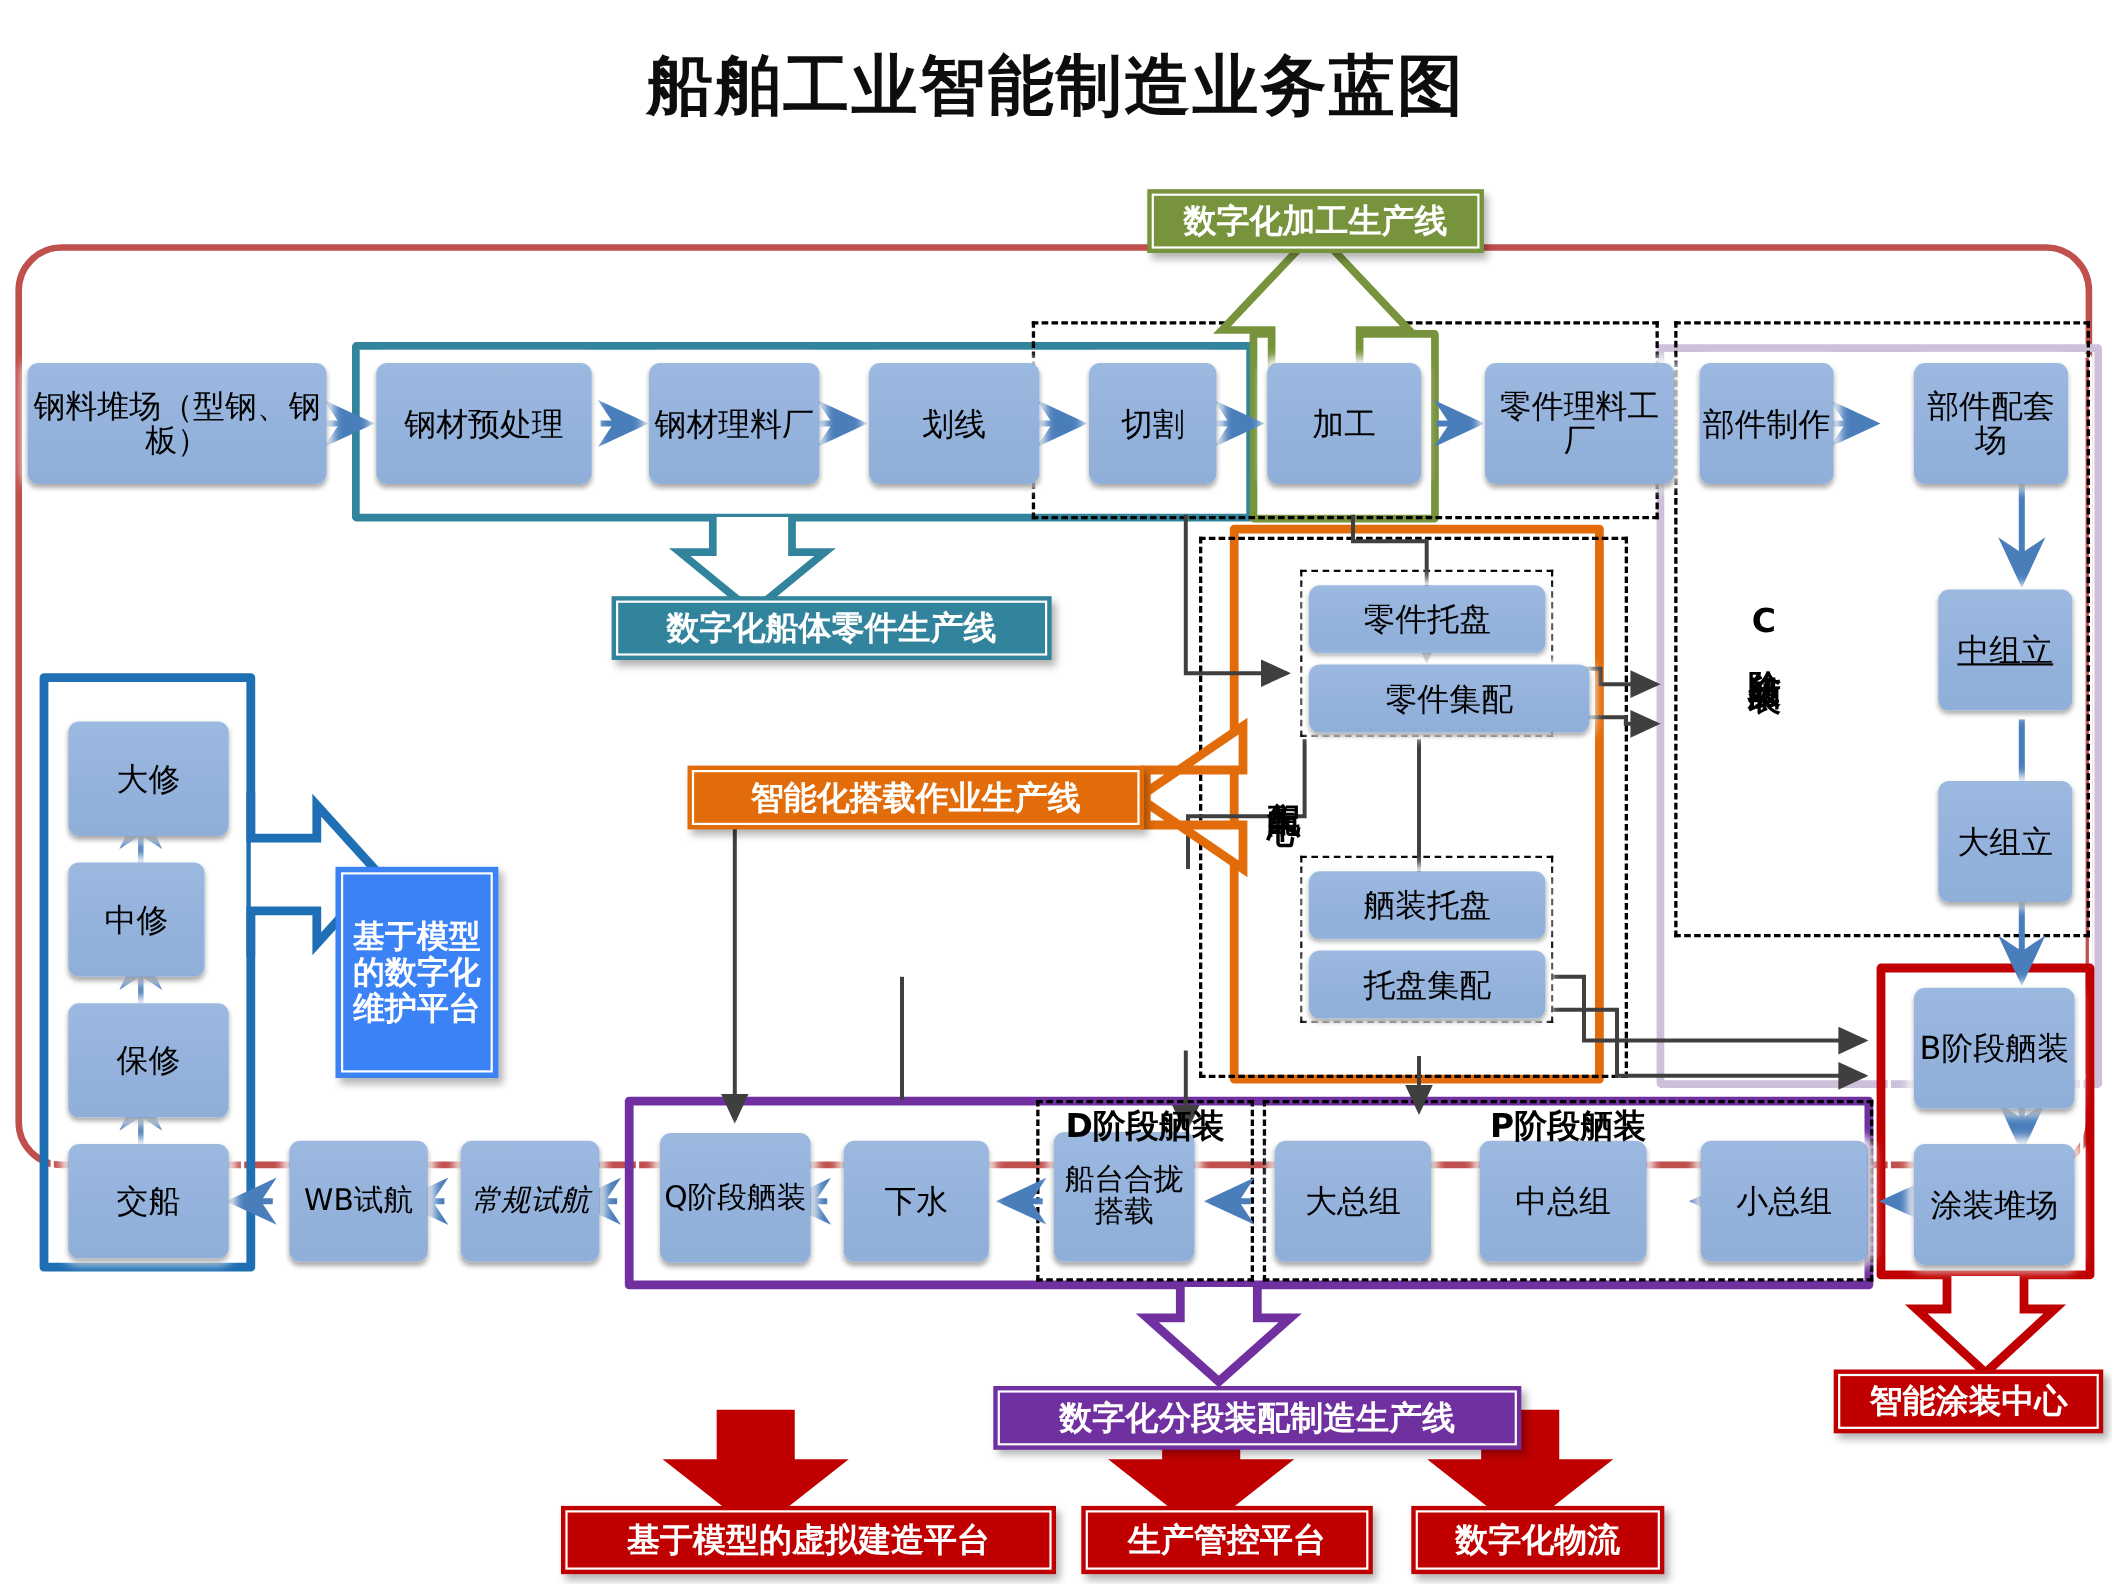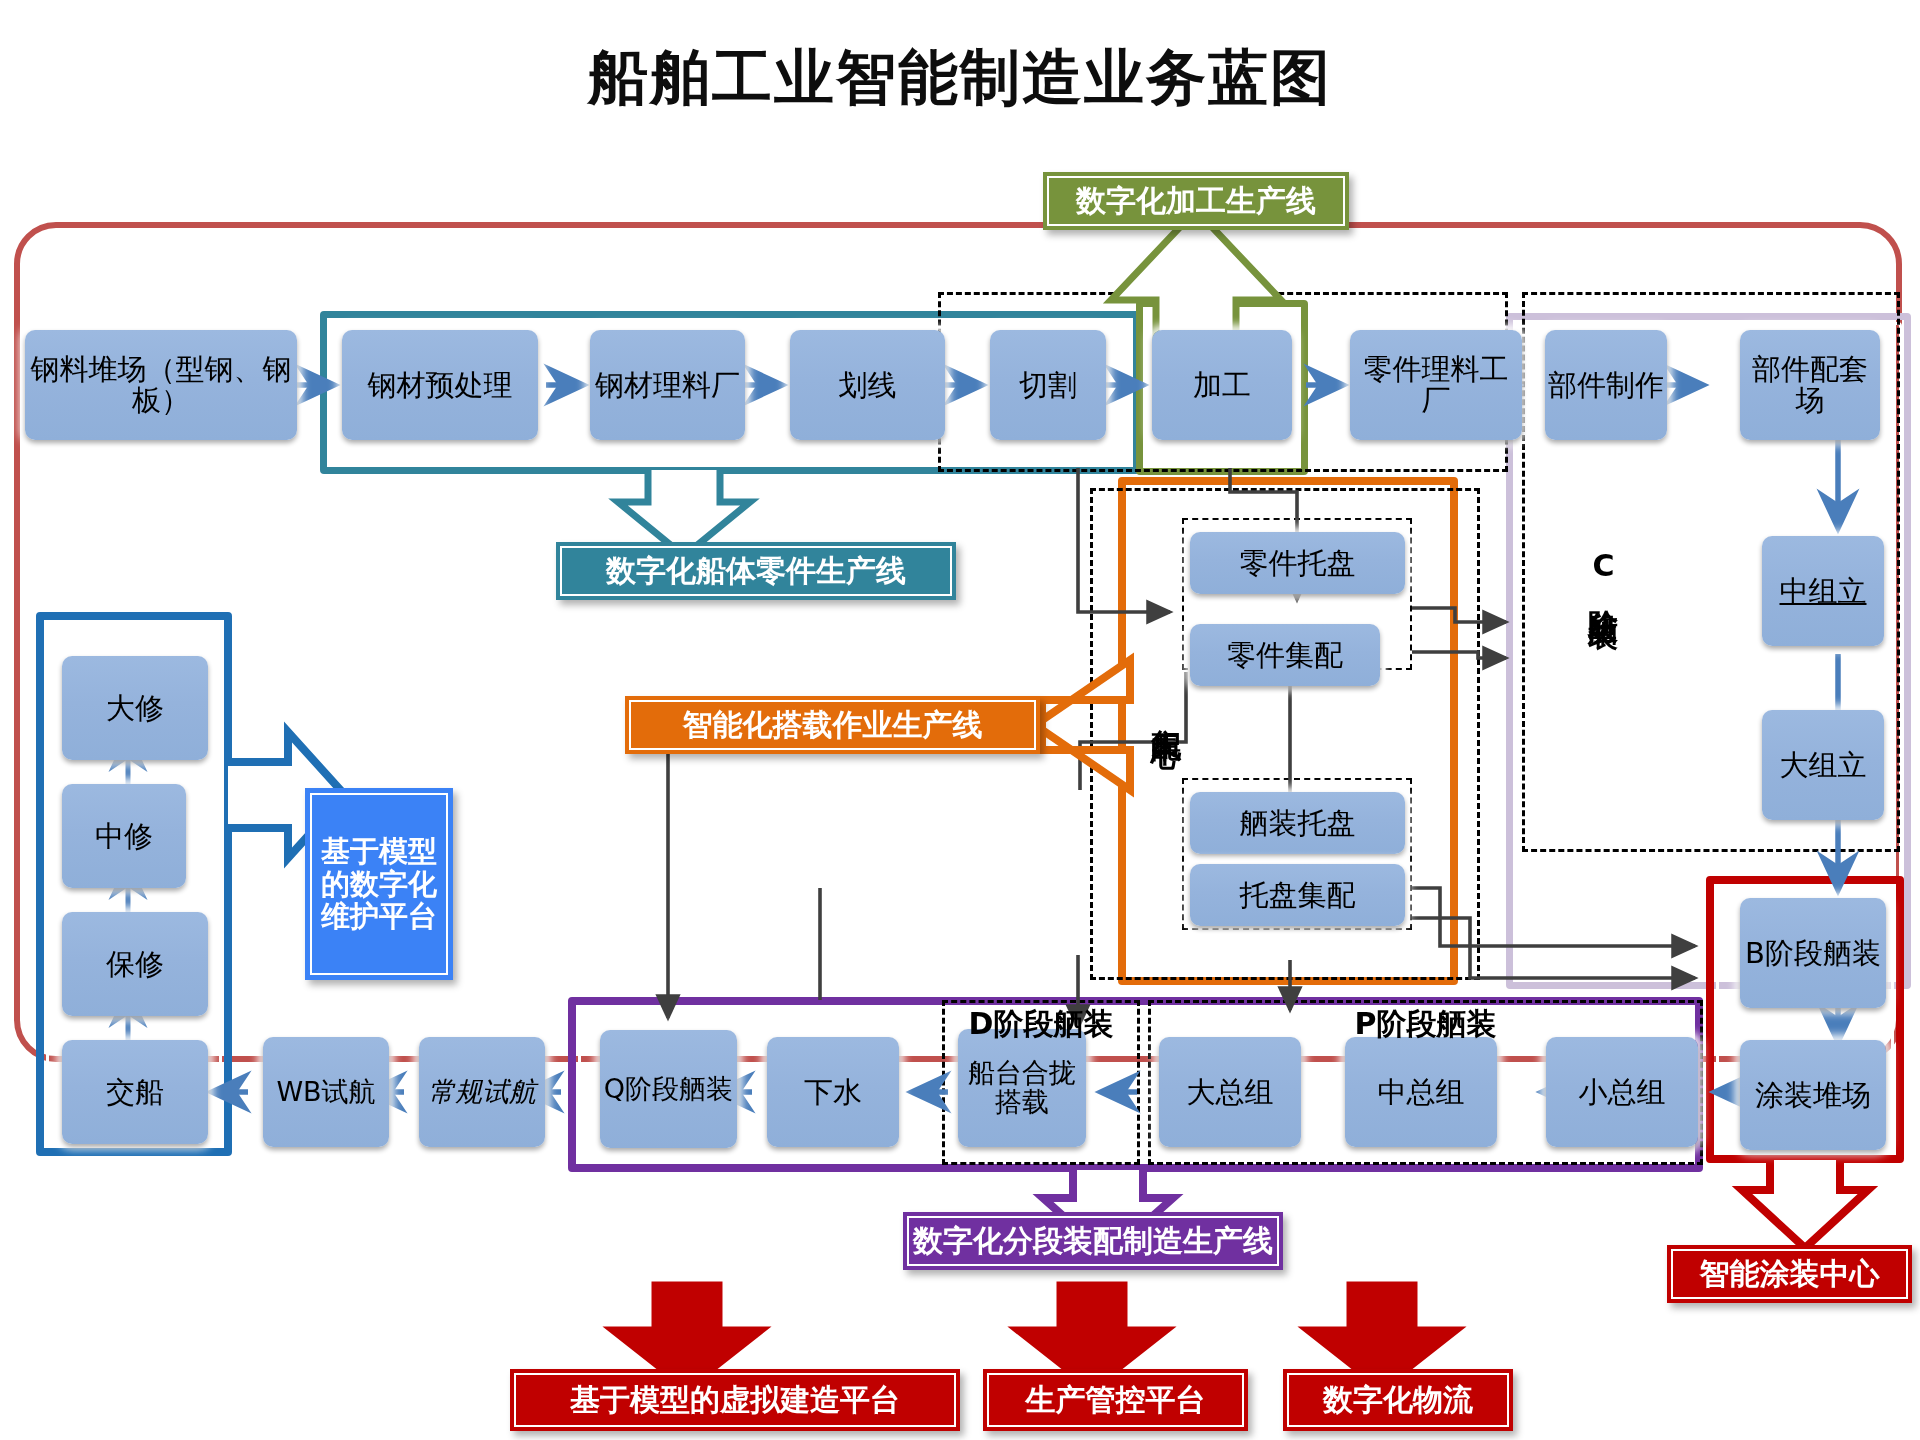--- a/index.html
+++ b/index.html
@@ -208,21 +208,21 @@
 <div class="abs node" style="left:1350px;top:330px;width:172px;height:110px;">零件理料工厂</div>
 <div class="abs node" style="left:1545px;top:330px;width:122px;height:110px;">部件制作</div>
 <div class="abs node" style="left:1740px;top:330px;width:140px;height:110px;">部件配套场</div>
 
 <div class="abs node" style="left:1762px;top:536px;width:122px;height:110px;text-decoration:underline;">中组立</div>
 <div class="abs node" style="left:1762px;top:710px;width:122px;height:110px;">大组立</div>
 <div class="abs node" style="left:1740px;top:898px;width:146px;height:110px;">B阶段舾装</div>
 <div class="abs node" style="left:1740px;top:1040px;width:146px;height:110px;">涂装堆场</div>
 
 <div class="abs node" style="left:1190px;top:532px;width:215px;height:62px;">零件托盘</div>
-<div class="abs node" style="left:1190px;top:604px;width:190px;height:62px;margin-top:20px;">零件集配</div>
+<div class="abs node" style="left:1190px;top:604px;width:255px;height:62px;">零件集配</div>
 <div class="abs node" style="left:1190px;top:792px;width:215px;height:62px;">舾装托盘</div>
 <div class="abs node" style="left:1190px;top:864px;width:215px;height:62px;">托盘集配</div>
 
 <div class="abs node" style="left:1546px;top:1037px;width:152px;height:110px;">小总组</div>
 <div class="abs node" style="left:1345px;top:1037px;width:152px;height:110px;">中总组</div>
 <div class="abs node" style="left:1159px;top:1037px;width:142px;height:110px;">大总组</div>
 <div class="abs node sm" style="left:958px;top:1029px;width:128px;height:118px;">船台合拢搭载</div>
 <div class="abs node" style="left:767px;top:1037px;width:132px;height:110px;">下水</div>
 <div class="abs node sm" style="left:600px;top:1030px;width:137px;height:118px;">Q阶段舾装</div>
 <div class="abs node sm" style="left:419px;top:1037px;width:126px;height:110px;font-style:italic;">常规试航</div>
@@ -243,21 +243,21 @@
 </div>
 
 <div class="abs caplabel" style="left:556px;top:542px;width:400px;height:58px;background:#31849b;padding:4px;">
   <span>数字化船体零件生产线</span>
 </div>
 
 <div class="abs caplabel" style="left:625px;top:696px;width:415px;height:58px;background:#e36c0a;padding:4px;">
   <span>智能化搭载作业生产线</span>
 </div>
 
-<div class="abs caplabel" style="left:903px;top:1212px;width:380px;height:58px;background:#7030a0;padding:4px;">
+<div class="abs caplabel" style="left:903px;top:1260px;width:480px;height:58px;background:#7030a0;padding:4px;">
   <span>数字化分段装配制造生产线</span>
 </div>
 
 <div class="abs caplabel" style="left:1667px;top:1245px;width:245px;height:58px;background:#c00000;padding:4px;">
   <span>智能涂装中心</span>
 </div>
 
 <div class="abs caplabel" style="left:305px;top:788px;width:148px;height:192px;background:#3b82f6;padding:5px;font-size:29px;">
   <span style="white-space:normal;line-height:1.12;text-align:center;">基于模型的数字化维护平台</span>
 </div>

